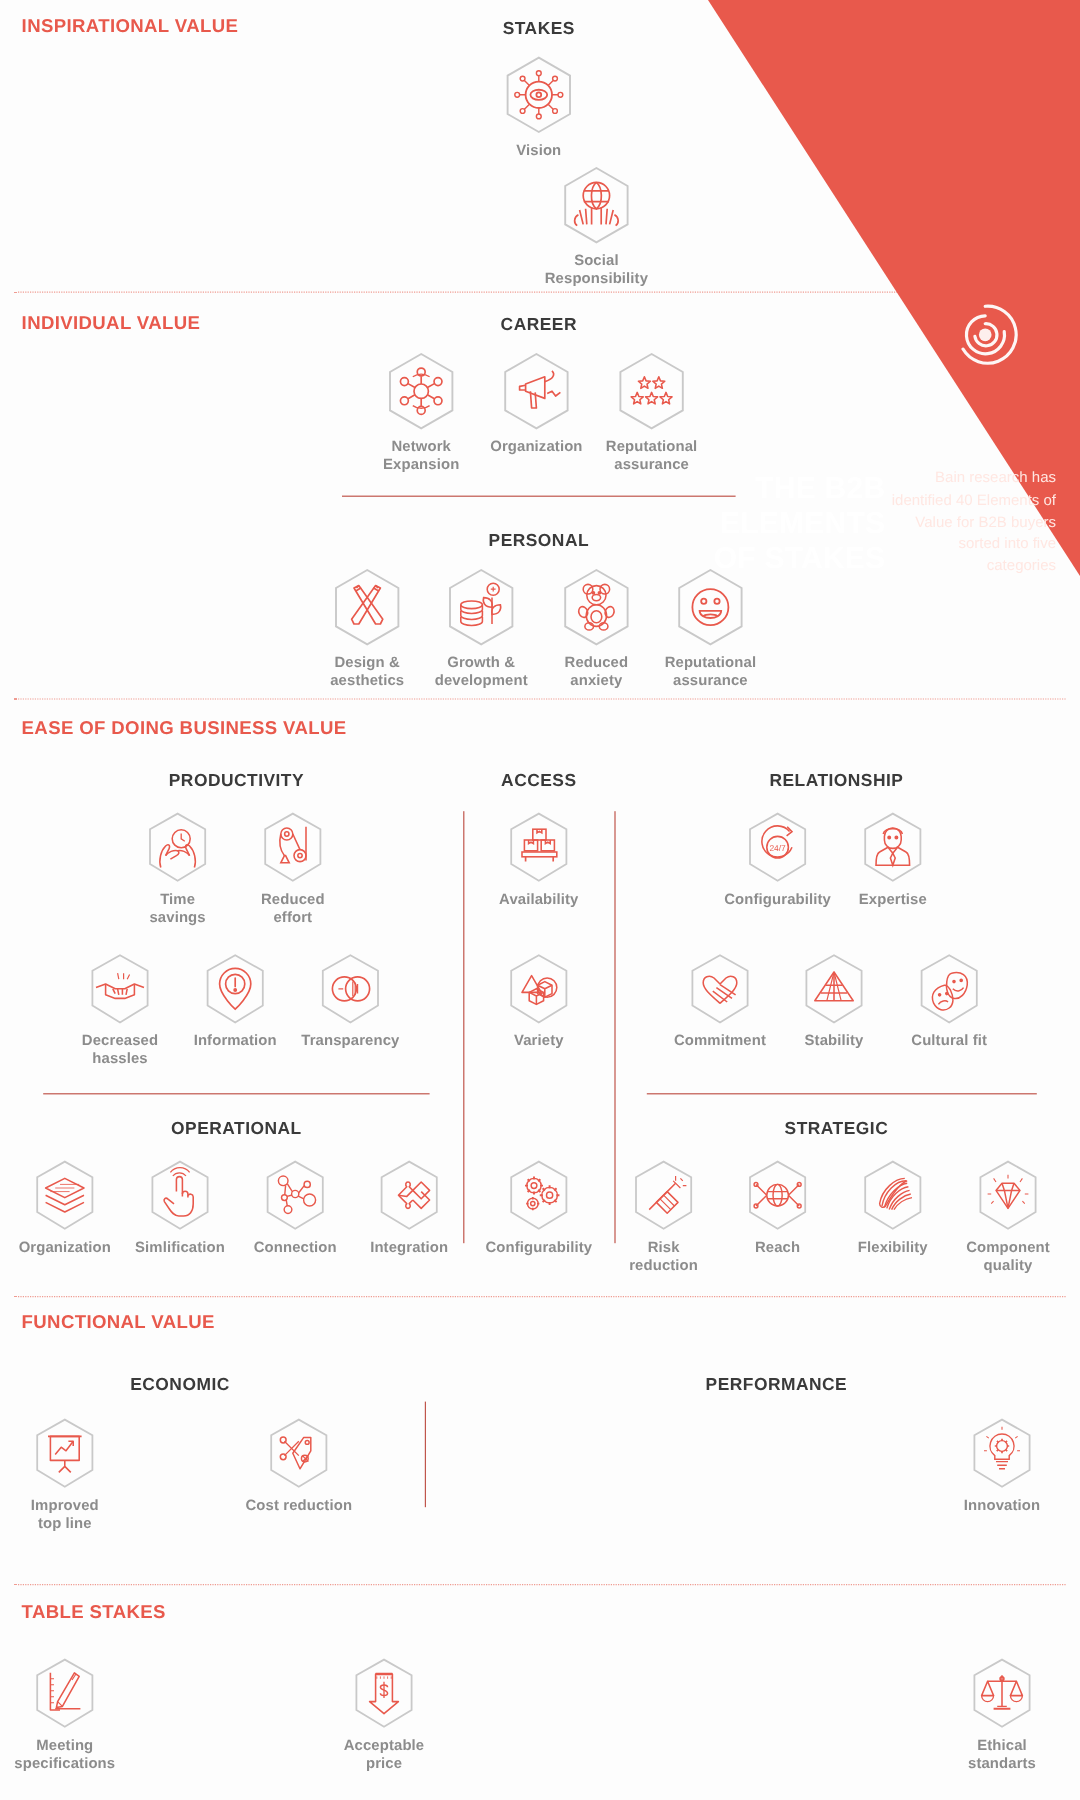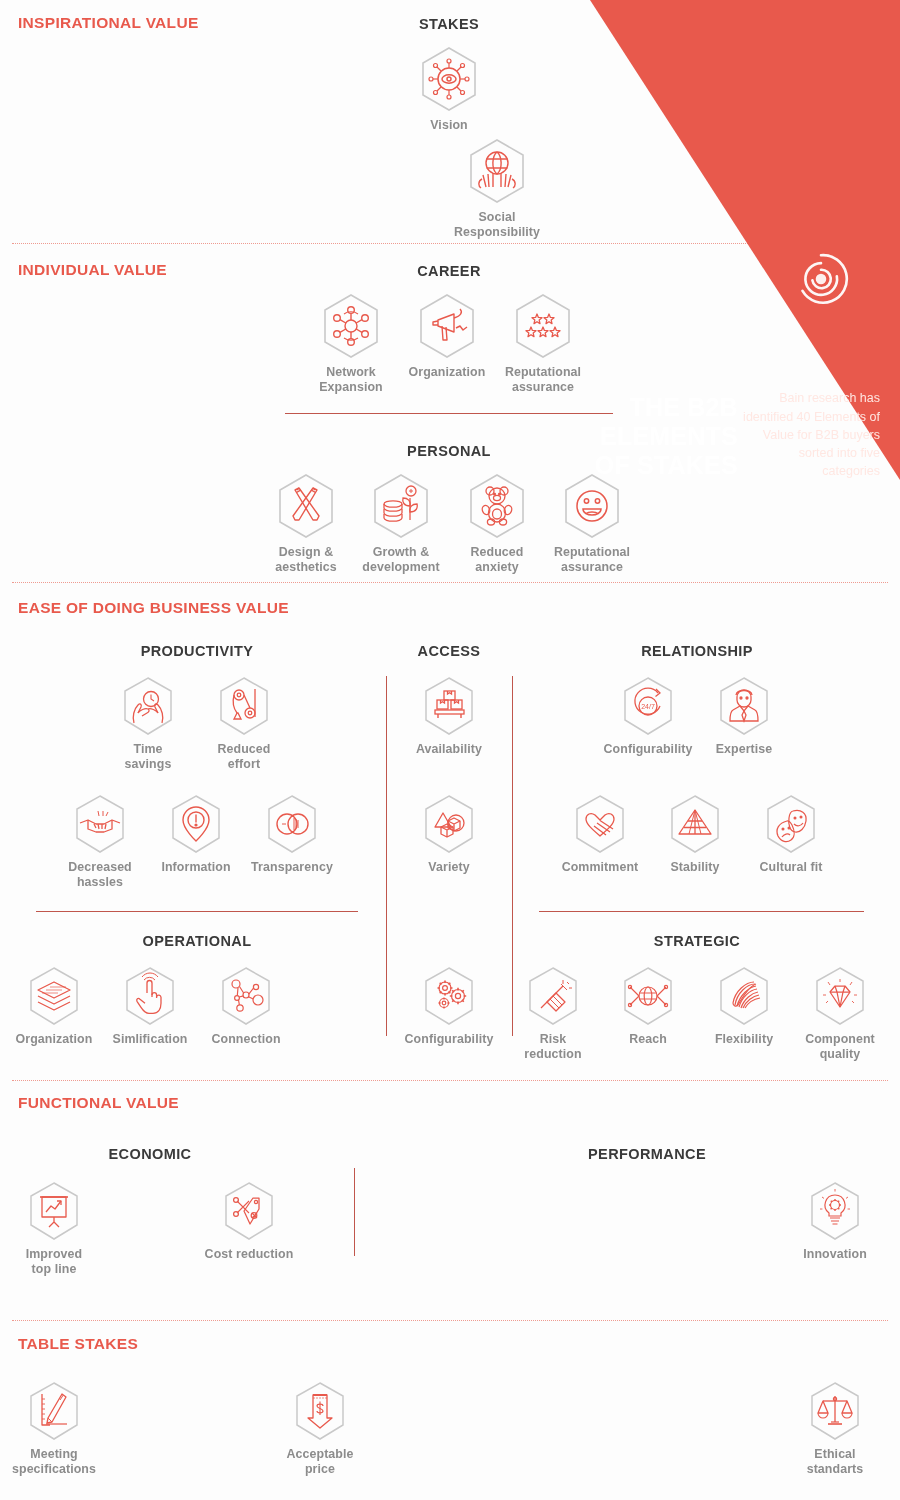--- a/index.html
+++ b/index.html
@@ -542,20 +542,34 @@
             <circle cx="40" cy="35" r="5"></circle>
           <circle cx="19" cy="33" r="2.4"></circle>
             <circle cx="22" cy="43" r="3.2"></circle>
           <path d="M21.5 21.5 L25.6 28 M30.8 29.2 L35.5 23 M30.5 31.8 L35.2 34 M21.3 32 L25.4 30.8 M20.5 35 L21.4 39.8 M20 22.8 L19.3 30.6"></path>
         </g>
       </svg>
     </div>
     <div class="el-label">Connection</div>
   </div>
 
+  <div class="el small" style="left:341px; top:965px">
+    <div class="hexwrap">
+      <svg viewBox="0 0 56 62">
+        <polygon points="28,3 51,16 51,45 28,59 5,45 5,16" fill="none" stroke="#c9c9c9" stroke-width="1.5"></polygon>
+        <g fill="none" stroke="#e8594c" stroke-width="1.3" stroke-linejoin="round">
+          <path d="M19 31 L26 24 C24.5 22.5 25 20 27 20 C29 20 29.5 22.5 28 24 L31 27 L26 32 L19 31 Z"></path>
+          <path d="M19 31 L26 38 C24.5 39.5 25 42 27 42 C29 42 29.5 39.5 28 38 L31 35"></path>
+          <path d="M31 27 L38 20 L45 27 L38 34 L31 27 Z"></path>
+          <path d="M31 35 L38 42 L45 35 L38 28"></path>
+        </g>
+      </svg>
+    </div>
+    <div class="el-label">Integration</div>
+  </div>
 
   <div class="el small" style="left:449px; top:965px">
     <div class="hexwrap">
       <svg viewBox="0 0 56 62">
         <polygon points="28,3 51,16 51,45 28,59 5,45 5,16" fill="none" stroke="#c9c9c9" stroke-width="1.5"></polygon>
         <g fill="none" stroke="#e8594c" stroke-width="1.2">
           <circle cx="24" cy="23" r="6"></circle>
             <circle cx="24" cy="23" r="2.4"></circle>
           <g stroke-width="1.6">
               <path d="M24 15.5 v2.5 M24 28 v2.5 M16.5 23 h2.5 M29 23 h2.5 M18.7 17.7 l1.8 1.8 M27.5 26.5 l1.8 1.8 M29.3 17.7 l-1.8 1.8 M20.5 26.5 l-1.8 1.8"></path>

